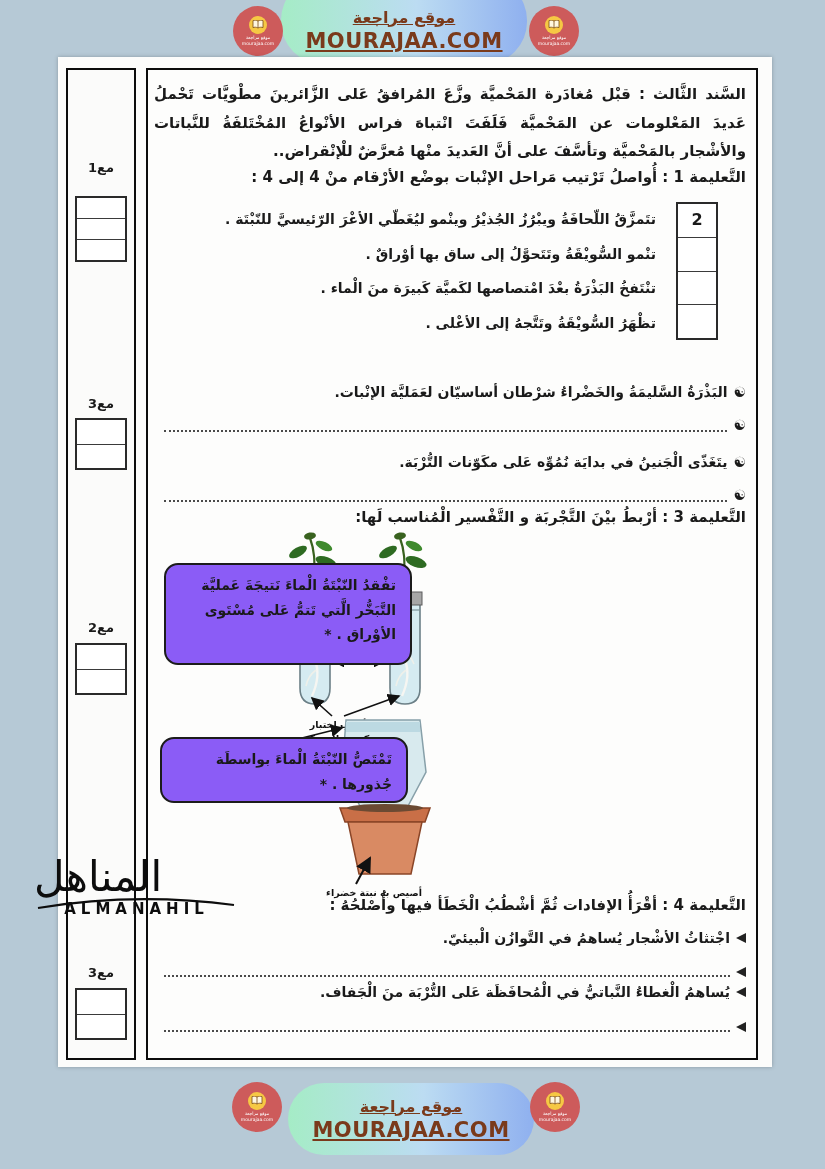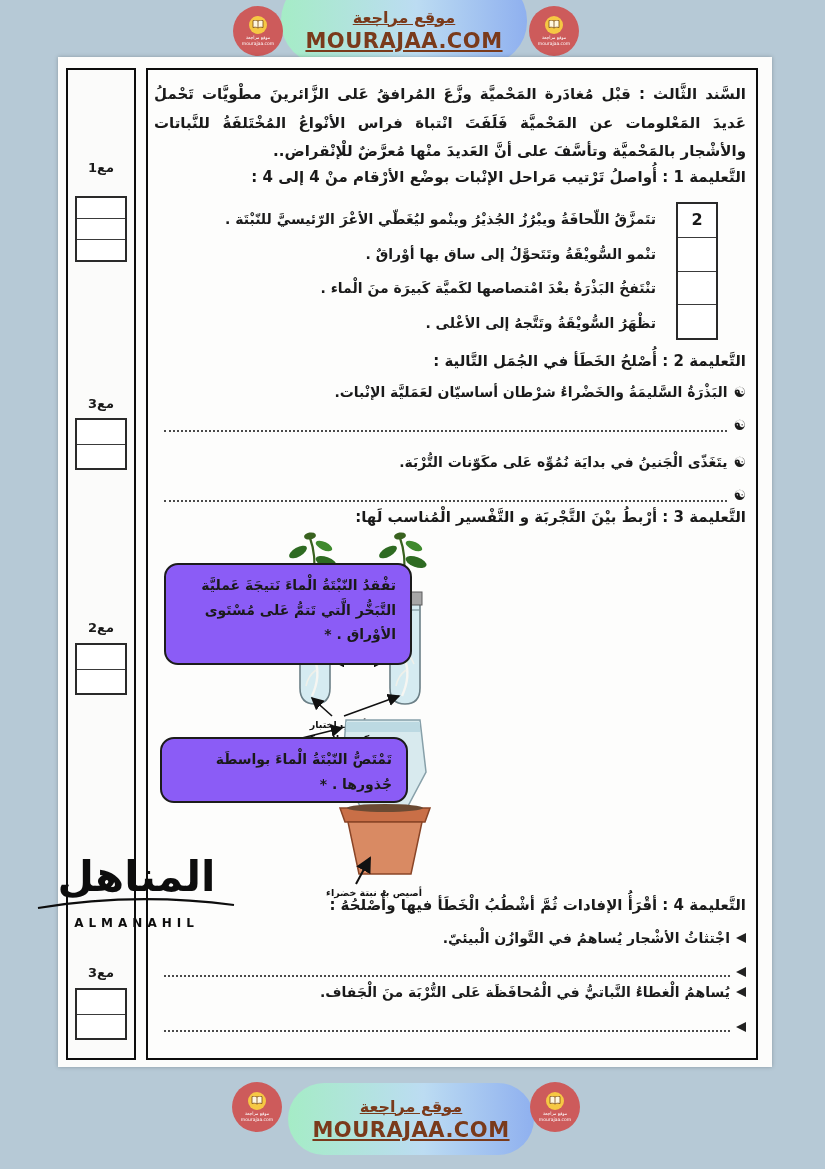--- a/index.html
+++ b/index.html
@@ -62,22 +62,22 @@
   .box1 { left:16px; top:493px; width:248px; height:102px; }
   .box2 { left:12px; top:667px; width:248px; height:66px;padding-left:18px; }
 
   .diagram { direction:ltr; }
   .d1 { right:272px; top:460px; width:332px; height:202px; }
   .d2 { right:276px; top:642px; width:236px; height:188px; }
   svg text.lab { font-family:"DejaVu Sans", sans-serif; font-weight:bold; fill:#111; }
 
   
   .watermark { position:absolute; left:34px; top:856px; width:205px; height:64px; z-index:5; color:#0d0d0d; }
-  .wm-ar { font-size:42px; font-weight:700; line-height:1; text-align:center; letter-spacing:1px; }
-  .wm-latin { position:absolute; left:6px; top:60px; width:193px; text-align:center; font-size:12px; font-weight:bold; letter-spacing:5px; }
+  .wm-ar { font-size:42px; font-weight:400; line-height:1; text-align:left; letter-spacing:1px; }
+  .wm-latin { position:absolute; left:6px; top:44px; width:193px; text-align:center; font-size:15px; font-weight:bold; letter-spacing:5px; }
   .wm-swoosh { position:absolute; left:0; top:40px; }
 </style>
 </head>
 <body>
 
 <div class="banner-pill top">
   <span class="banner-ar">موقع مراجعة</span>
   <span class="banner-url">MOURAJAA.COM</span>
 </div>
 <div class="badge h-l">
@@ -137,21 +137,20 @@
     <div class="acell"></div>
     <div class="acell"></div>
   </div>
   <div class="abs steps">
     <div class="step">تتَمزَّقُ اللّحافَةُ ويبْرُزُ الجُذيْرُ وينْمو ليُغَطّي الأعْرَ الرّئيسيَّ للنّبْتَة .</div>
     <div class="step">تنْمو السُّويْقَةُ وتَتَحوَّلُ إلى ساق بها أوْراقٌ .</div>
     <div class="step">تنْتَفخُ البَذْرَةُ بعْدَ امْتصاصها لكَميَّة كَبيرَة منَ الْماء .</div>
     <div class="step">تظْهَرُ السُّويْقَةُ وتَتَّجهُ إلى الأعْلى .</div>
   </div>
 
-  <div class="abs t-title tt2">التَّعليمة 2 : أُصْلحُ الخَطَأ في الجُمَل التَّالية :</div>
   <div class="abs brow br1">
     <span class="yy">☯</span>
     <span>البَذْرَةُ السَّليمَةُ والخَضْراءُ شرْطان أساسيّان لعَمَليَّة الإنْبات.</span>
   </div>
   <div class="abs dotrow dr1">
     <span class="yy">☯</span>
     <span class="dotline"></span>
   </div>
   <div class="abs brow br2">
     <span class="yy">☯</span>

